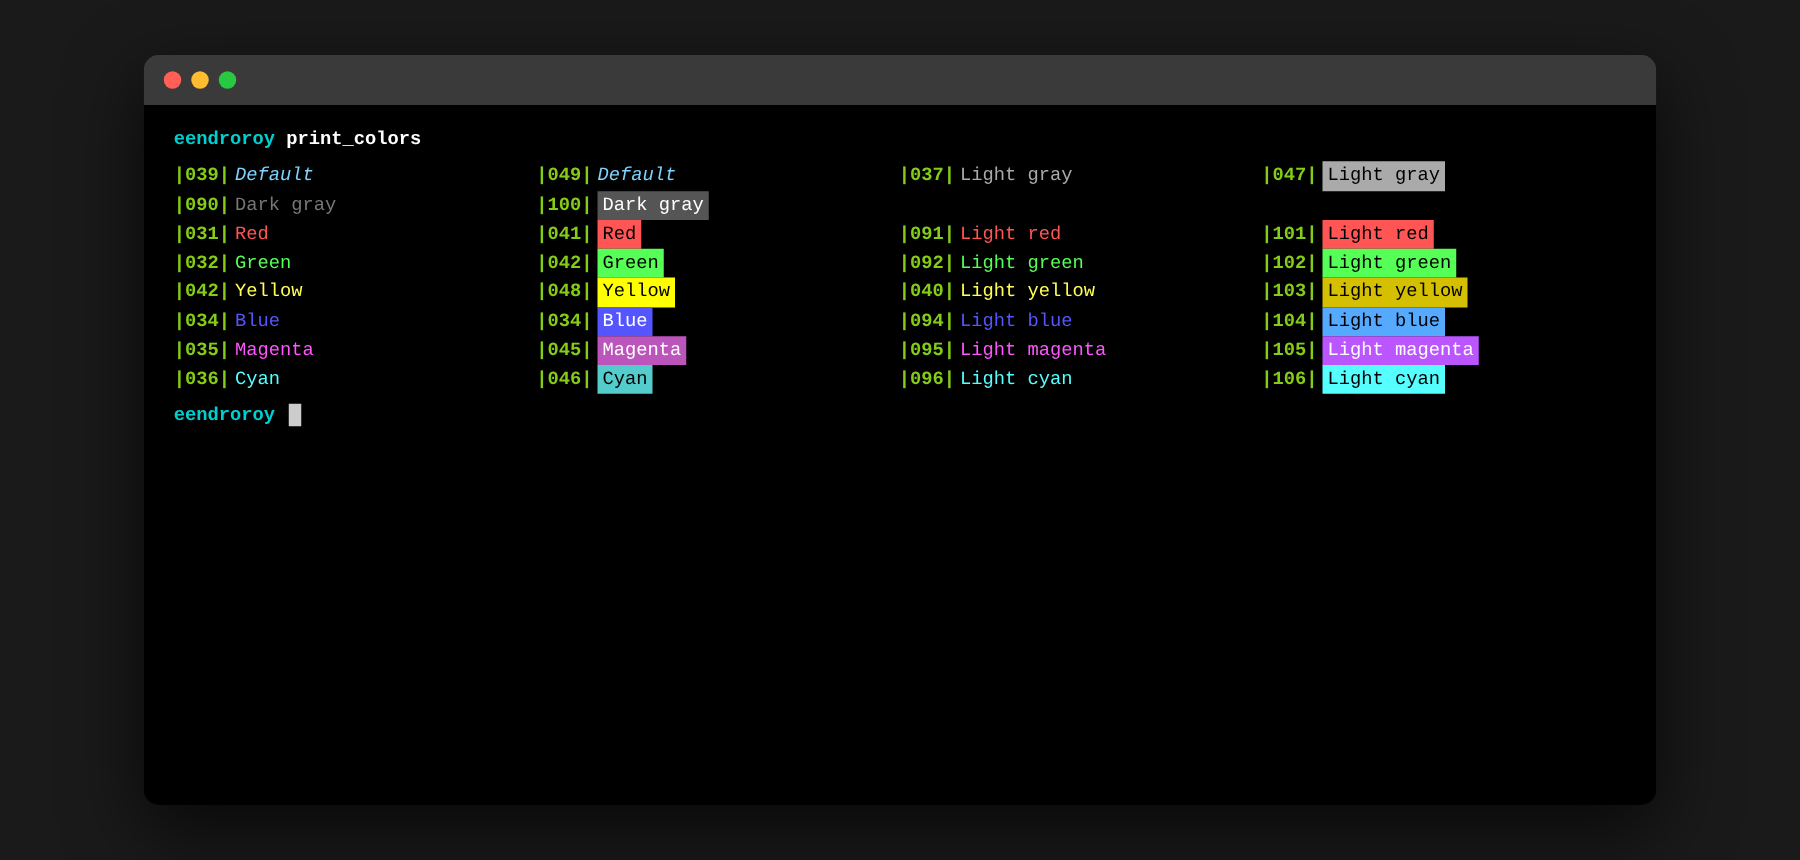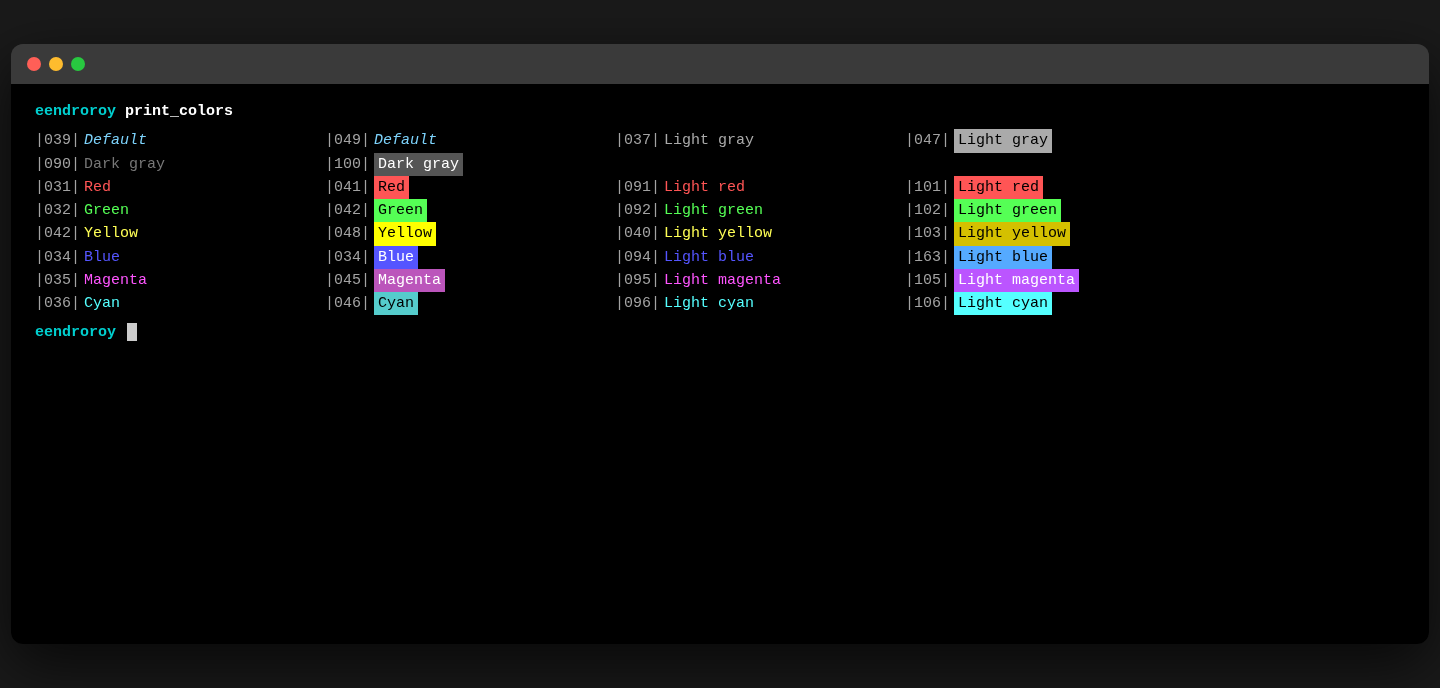--- a/index.html
+++ b/index.html
@@ -6,21 +6,21 @@
     body {
       background: #1a1a1a;
       display: flex;
       justify-content: center;
       align-items: center;
       width: 1440px;
       height: 688px;
       font-family: 'Courier New', Courier, monospace;
     }
     .window {
-      width: 1418px;
+      width: 1210px;
       background: #1e1e1e;
       border-radius: 12px;
       overflow: hidden;
       box-shadow: 0 20px 60px rgba(0,0,0,0.7);
     }
     .titlebar {
       background: #3a3a3a;
       height: 40px;
       display: flex;
       align-items: center;
@@ -57,22 +57,23 @@
     }
     .prompt-line {
       color: #00cfcf;
       font-weight: bold;
       margin-bottom: 6px;
     }
     .prompt-cmd {
       color: #ffffff;
     }
     .code {
-      color: #a3a3a3;
+      color: #84cc16;
       margin-right: 4px;
+      font-weight: bold;
     }
     .label-default { color: #7dd3fc; font-style: italic; }
     .label-red { color: #ff5555; }
     .label-green { color: #55ff55; }
     .label-yellow { color: #ffff55; }
     .label-blue { color: #5555ff; }
     .label-magenta { color: #ff55ff; }
     .label-cyan { color: #55ffff; }
     .label-gray { color: #aaaaaa; }
     .label-dark-gray { color: #777777; }
@@ -222,21 +223,21 @@
           </div>
           <div class="col">
             <span class="code">|034| </span>
             <span class="bg-blue">Blue</span>
           </div>
           <div class="col">
             <span class="code">|094| </span>
             <span class="label-blue">Light blue</span>
           </div>
           <div class="col">
-            <span class="code">|163| </span>
+            <span class="code">|104| </span>
             <span class="bg-light-blue">Light blue</span>
           </div>
         </div>
         <div class="data-row">
           <div class="col">
             <span class="code">|035| </span>
             <span class="label-magenta">Magenta</span>
           </div>
           <div class="col">
             <span class="code">|045| </span>

